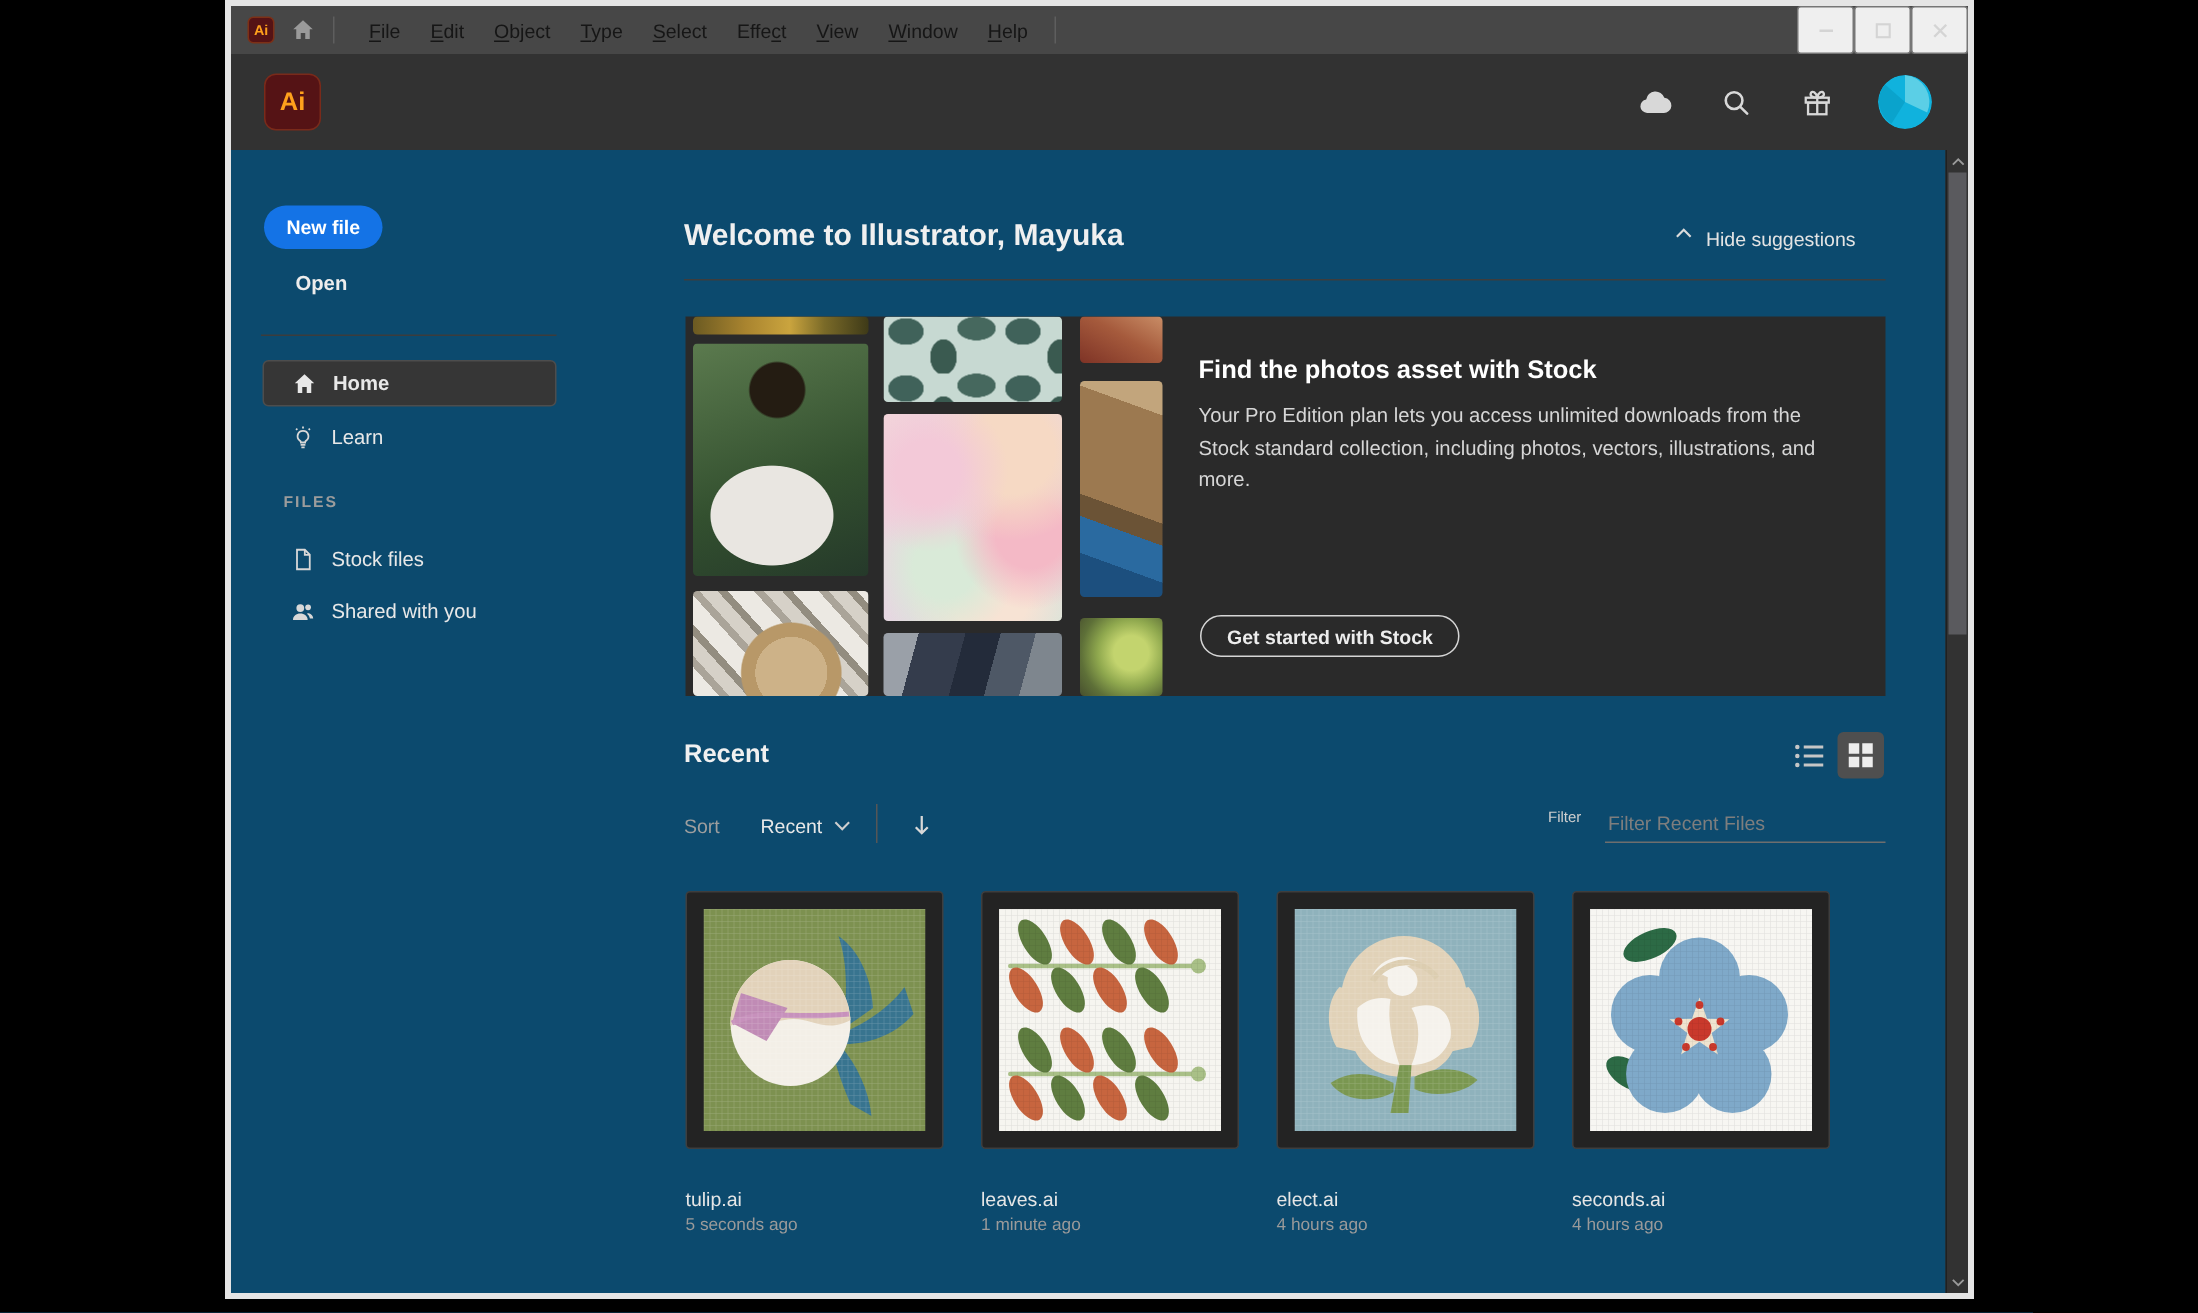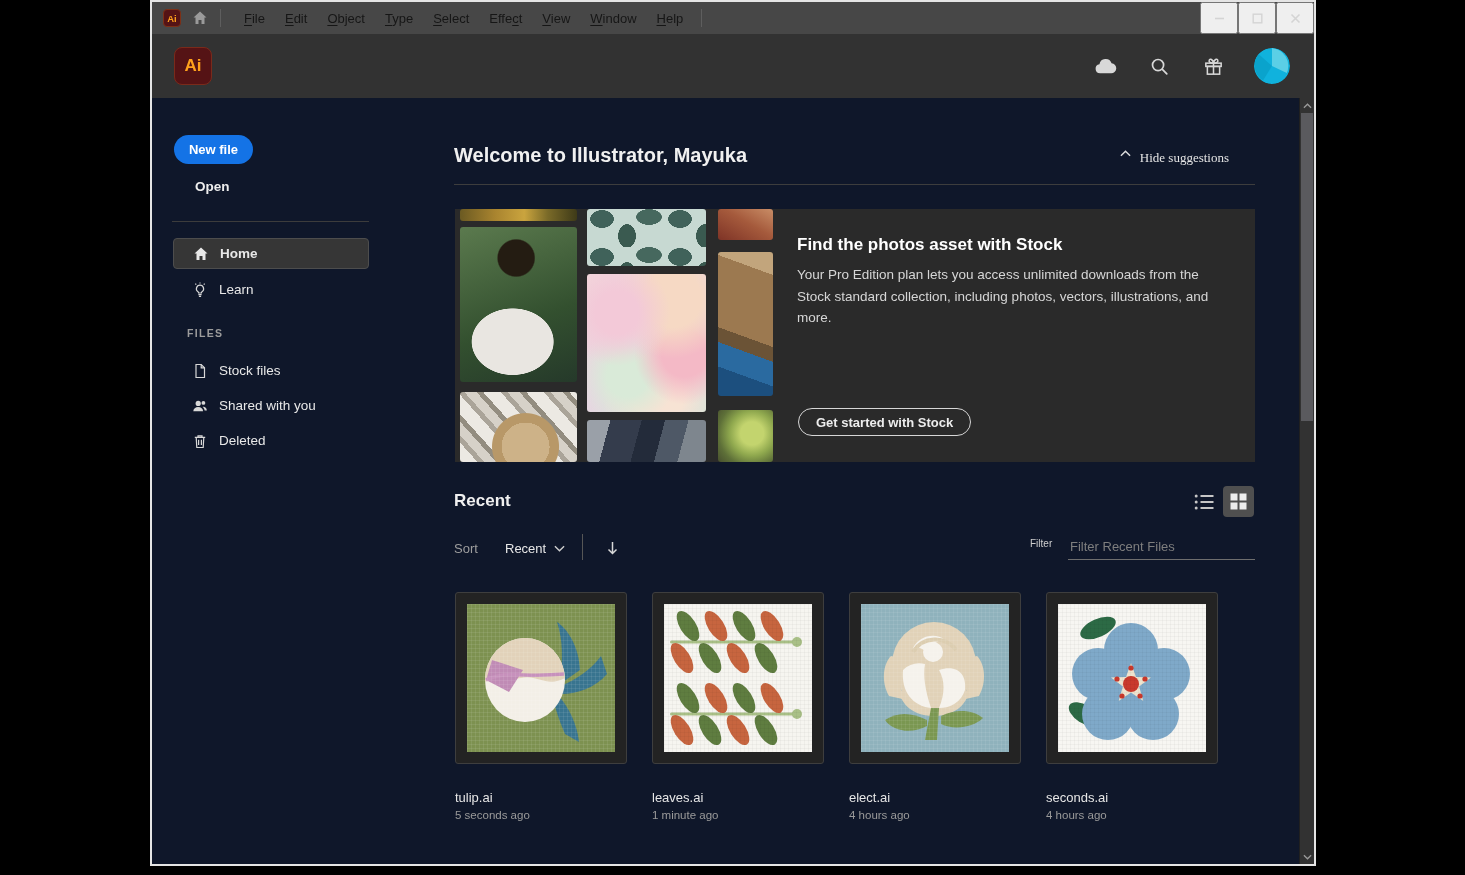--- a/index.html
+++ b/index.html
@@ -3,21 +3,21 @@
 <meta charset="utf-8">
 <style>
   html,body{margin:0;padding:0}
   body{
     width:1465px;height:875px;position:relative;overflow:hidden;
     background:#000;font-family:"Liberation Sans",sans-serif;
     -webkit-font-smoothing:antialiased;
   }
   #window{
     position:absolute;left:150px;top:0;width:1166px;height:866px;
-    background:#0f172a;border:2px solid #e5e5e5;box-sizing:border-box;overflow:hidden;
+    background:#0c4a6e;border:4px solid #e5e5e5;box-sizing:border-box;overflow:hidden;
   }
   
   .titlebar{height:32px;background:#474747;display:flex;align-items:center;padding-left:11px;box-sizing:border-box}
   .tb-ai{width:18px;height:18px;border-radius:4px;background:var(--logo-bg,#551315);
     border:1px solid #7d3016;color:var(--logo-text,#ffa11c);font-size:9.5px;font-weight:bold;
     display:grid;place-items:center;margin-right:11px;box-sizing:border-box}
   .tb-home{margin-right:12px;display:grid;place-items:center}
   .tb-div{width:1px;height:18px;background:#5e5e5e;margin-right:13px}
   .menus{display:flex;align-items:center}
   .menu-item{padding:3px 10px;font-size:13px;color:#161616;cursor:default;white-space:nowrap}
@@ -40,22 +40,22 @@
     font-family:"Liberation Sans",sans-serif}
   .open-lbl{position:absolute;left:43px;top:177px;font-size:13.5px;font-weight:bold;color:#ededed;cursor:pointer}
   .sdivider{position:absolute;left:20px;top:219px;width:197px;height:1px;background:#3c3c3c}
   .nav-item{position:absolute;left:21px;width:196px;height:31px;display:flex;align-items:center;
     padding-left:19px;gap:11px;box-sizing:border-box;border-radius:4px;cursor:pointer;color:#e8e8e8;font-size:13.5px}
   .nav-item.sel{background:#363636;border:1px solid #4d4d4d}
   .nav-item.sel .nav-lbl{font-weight:bold}
   .files-hdr{position:absolute;left:35px;top:325px;font-size:10.5px;letter-spacing:1.3px;color:#9c9c9c;font-weight:bold}
   
   .welcome{position:absolute;left:302px;top:142px;font-size:20px;font-weight:bold;color:#f0f0f0}
-  .hide-sug{position:absolute;right:79px;top:147px;display:flex;align-items:flex-start;gap:9px;
-    color:#e4e4e4;font-size:13px;cursor:pointer;background:none;border:none;font-family:Liberation Serif, serif}
+  .hide-sug{position:absolute;right:69px;top:147px;display:flex;align-items:flex-start;gap:9px;
+    color:#e4e4e4;font-size:13px;cursor:pointer;background:none;border:none;font-family:Liberation Sans, sans-serif}
   .hr1{position:absolute;left:302px;top:182px;width:801px;height:1px;background:#3d3d3d}
   .stock-card{position:absolute;left:303px;top:207px;width:800px;height:253px;background:#2a2a2a;overflow:hidden}
   .col{position:absolute;top:0;height:253px}
   .ph{position:absolute;left:0;right:0;border-radius:3px}
   .stock-title{position:absolute;left:342px;top:26px;font-size:17px;font-weight:bold;color:#fff}
   .stock-body{position:absolute;left:342px;top:55px;width:428px;font-size:13.5px;line-height:21.5px;color:#d6d6d6}
   .stock-cta{position:absolute;left:343px;top:199px;height:28px;padding:0 17px;border-radius:15px;
     border:1.5px solid #d6d6d6;background:transparent;color:#ededed;font-size:13px;font-weight:bold;cursor:pointer;
     font-family:"Liberation Sans",sans-serif}
   .recent-title{position:absolute;left:302px;top:489px;font-size:17px;font-weight:bold;color:#f0f0f0}
@@ -223,30 +223,20 @@
     <svg width="16" height="16" viewBox="0 0 16 16">
       <g fill="#d8d8d8">
         <circle cx="6.2" cy="5.4" r="2.6"></circle>
         <path d="M1.3 13.3c0-2.7 2.2-4.3 4.9-4.3s4.9 1.6 4.9 4.3z"></path>
         <circle cx="11.4" cy="4.9" r="1.9"></circle>
         <path d="M11.9 8.8c1.7.5 2.9 1.8 2.9 3.6h-2.2c-.2-1.4-.9-2.6-2-3.3.4-.2.9-.3 1.3-.3z"></path>
       </g>
     </svg>
     <span class="nav-lbl">Shared with you</span>
   </div>
-  <div class="nav-item" style="top:423px">
-    <svg width="16" height="16" viewBox="0 0 16 16">
-      <g fill="none" stroke="#d8d8d8" stroke-width="1.2">
-        <path d="M2.8 4.3h10.4M6 4.3V2.8h4v1.5"></path>
-        <path d="M4.2 4.3l.6 10.2h6.4l.6-10.2"></path>
-        <path d="M6.6 6.8v5.2M9.4 6.8v5.2"></path>
-      </g>
-    </svg>
-    <span class="nav-lbl">Deleted</span>
-  </div>
 
   <div class="welcome">Welcome to Illustrator, Mayuka</div>
   <button class="hide-sug">
     <svg width="11" height="7" viewBox="0 0 12 7">
       <path d="M1 6 6 1 11 6" fill="none" stroke="#dcdcdc" stroke-width="1.6"></path>
     </svg>
     <span>Hide suggestions</span>
   </button>
   <div class="hr1"></div>
 

